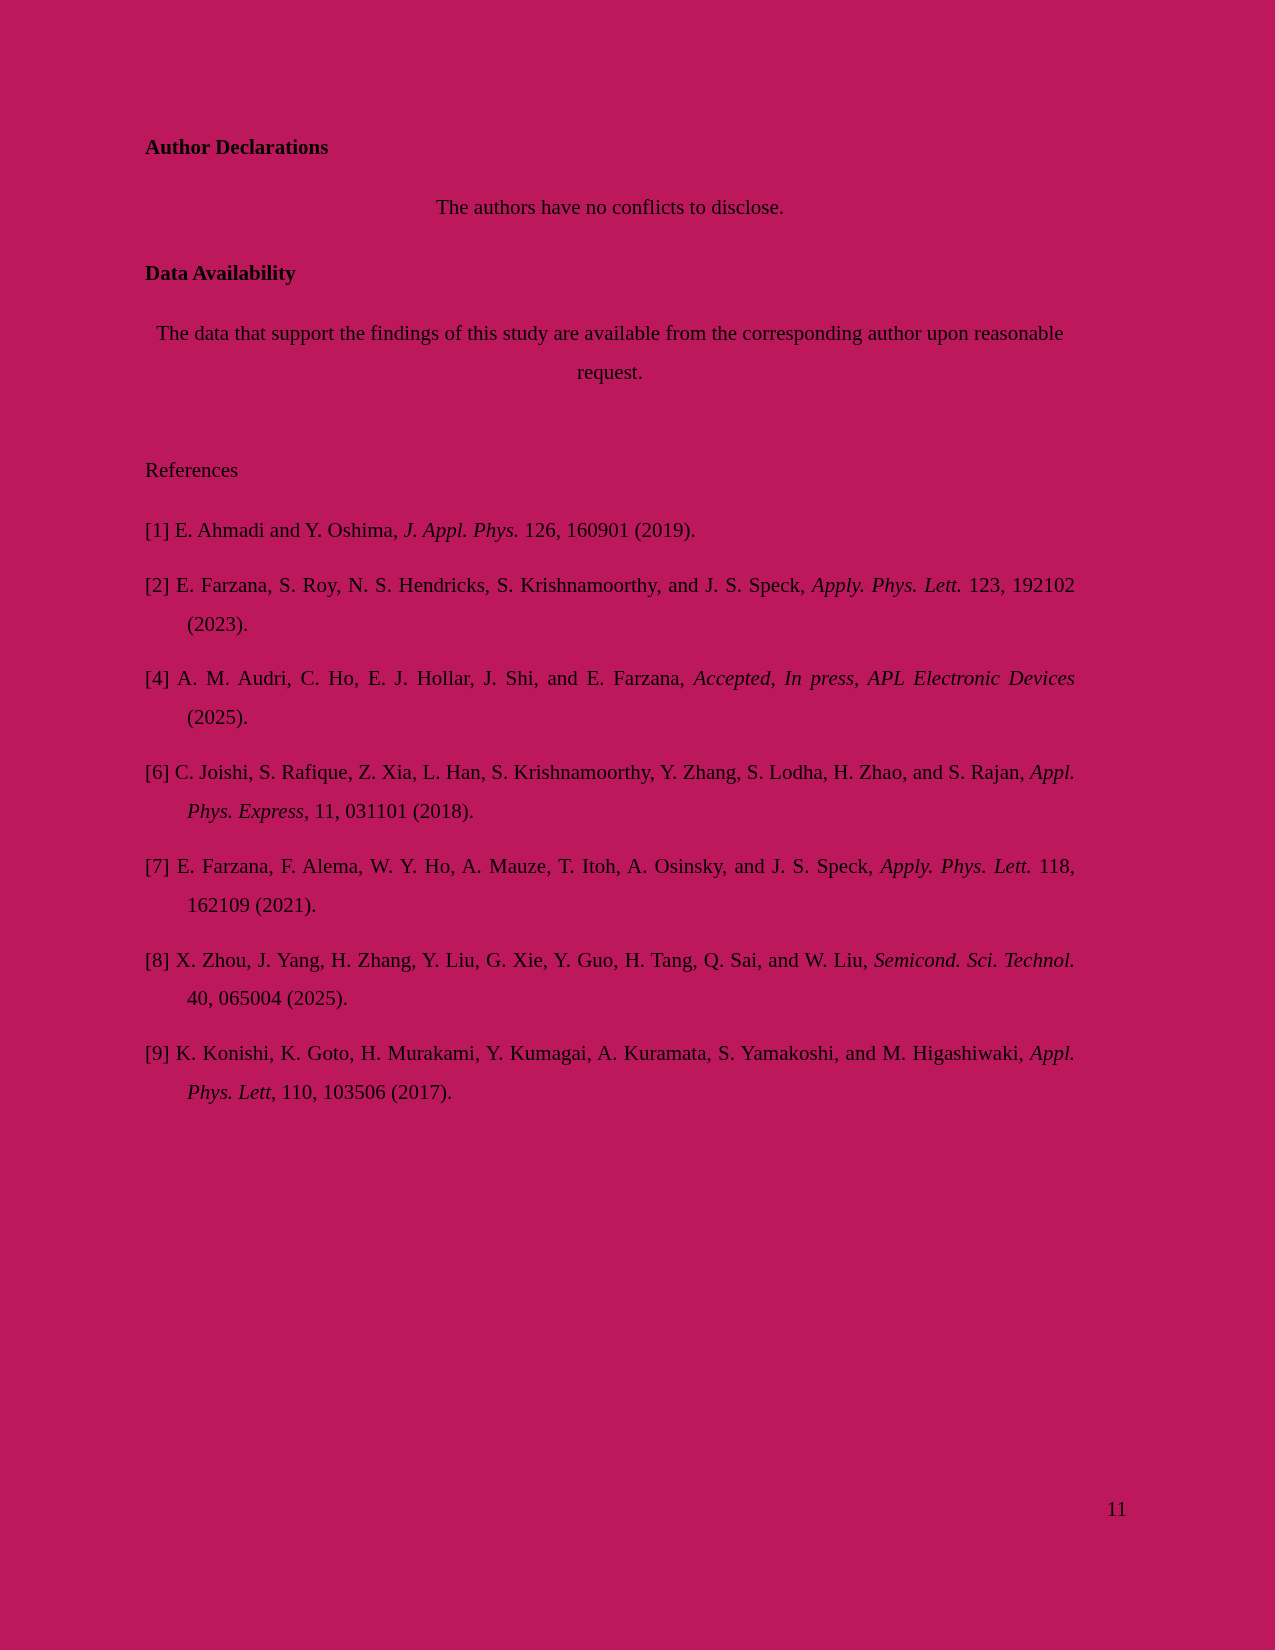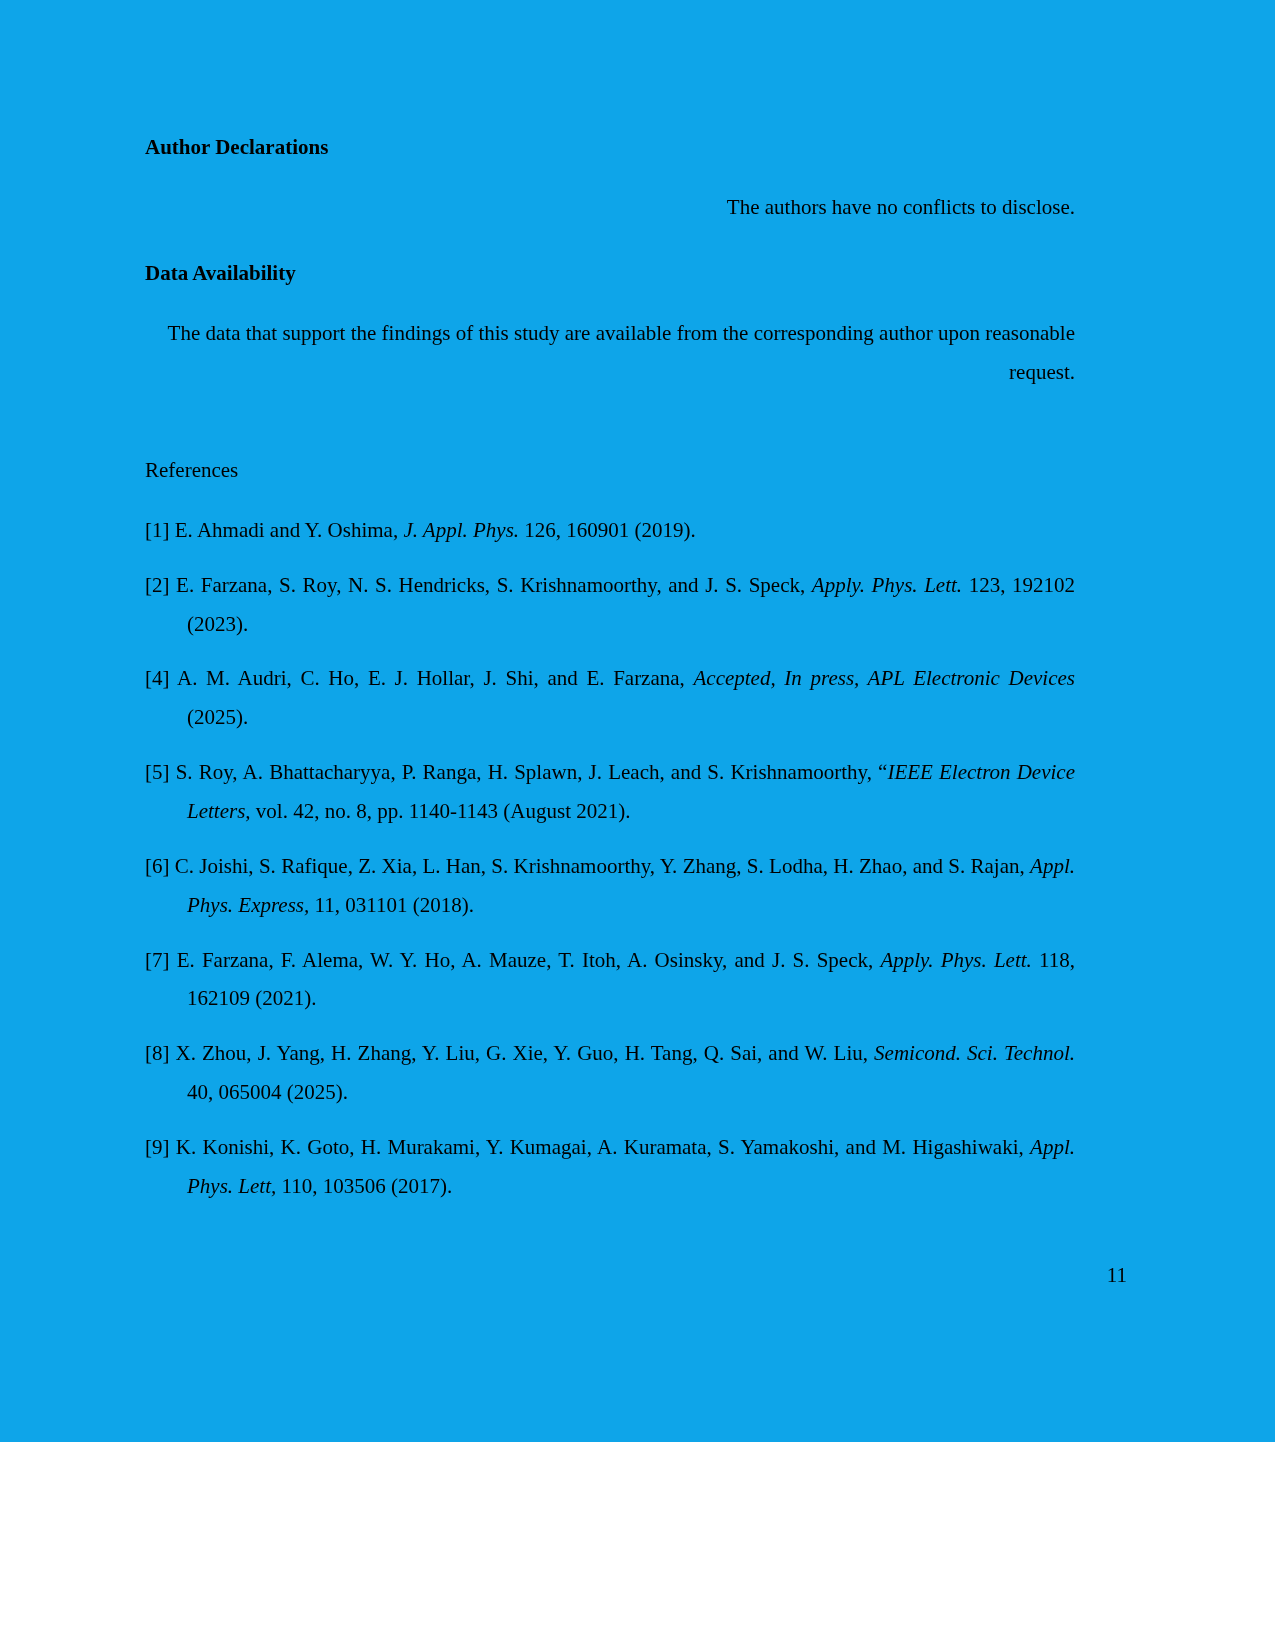--- a/index.html
+++ b/index.html
@@ -13,40 +13,40 @@
     font-family: "Liberation Serif", serif;
     color: #000000;
     position: relative;
     overflow: hidden;
   }
   .page {
     position: absolute;
     left: 0;
     top: 0;
     width: 1275px;
-    height: 1442px;
-    background: #0ea5e9;
+    height: 1650px;
+    background: #be185d;
   }
   .content {
     position: absolute;
     left: 145px;
     top: 135px;
     width: 930px;
   }
   .section-heading {
     font-weight: bold;
     font-size: 21px;
     line-height: 1.2;
     margin: 0 0 0 0;
   }
   .para {
     font-size: 21px;
     line-height: 1.85;
     margin: 0;
-    text-align: right;
+    text-align: center;
   }
   .gap-sm { height: 28px; }
   .gap-md { height: 34px; }
   .gap-lg { height: 66px; }
 
   .ref-heading {
     font-weight: normal;
     font-size: 21px;
     margin: 0;
   }
@@ -65,21 +65,21 @@
     margin: 0 0 16px 0;
   }
   .ref-item .num {
     display: inline;
   }
   i { }
 
   .page-number {
     position: absolute;
     right: 148px;
-    bottom: 154px;
+    bottom: 128px;
     font-size: 21px;
     margin-left: 44px;
   }
 </style>
 </head>
 <body>
 
 <div class="page">
   <div class="content">
 
@@ -96,21 +96,20 @@
     <div class="gap-lg"></div>
 
     <h2 class="ref-heading">References</h2>
 
     <div class="gap-sm"></div>
 
     <ul class="ref-list" id="ref-list">
         <li class="ref-item"><span class="num">[1] </span><span>E. Ahmadi and Y. Oshima, <i>J. Appl. Phys.</i> 126, 160901 (2019).</span></li>
         <li class="ref-item"><span class="num">[2] </span><span>E. Farzana, S. Roy, N. S. Hendricks, S. Krishnamoorthy, and J. S. Speck, <i>Apply. Phys. Lett.</i> 123, 192102 (2023).</span></li>
         <li class="ref-item"><span class="num">[4] </span><span>A. M. Audri, C. Ho, E. J. Hollar, J. Shi, and E. Farzana, <i>Accepted, In press, APL Electronic Devices</i> (2025).</span></li>
-        <li class="ref-item"><span class="num">[5] </span><span>S. Roy, A. Bhattacharyya, P. Ranga, H. Splawn, J. Leach, and S. Krishnamoorthy, “<i>IEEE Electron Device Letters,</i> vol. 42, no. 8, pp. 1140-1143 (August 2021).</span></li>
         <li class="ref-item"><span class="num">[6] </span><span>C. Joishi, S. Rafique, Z. Xia, L. Han, S. Krishnamoorthy, Y. Zhang, S. Lodha, H. Zhao, and S. Rajan, <i>Appl. Phys. Express,</i> 11, 031101 (2018).</span></li>
         <li class="ref-item"><span class="num">[7] </span><span>E. Farzana, F. Alema, W. Y. Ho, A. Mauze, T. Itoh, A. Osinsky, and J. S. Speck, <i>Apply. Phys. Lett.</i> 118, 162109 (2021).</span></li>
         <li class="ref-item"><span class="num">[8] </span><span>X. Zhou, J. Yang, H. Zhang, Y. Liu, G. Xie, Y. Guo, H. Tang, Q. Sai, and W. Liu, <i>Semicond. Sci. Technol.</i> 40, 065004 (2025).</span></li>
         <li class="ref-item"><span class="num">[9] </span><span>K. Konishi, K. Goto, H. Murakami, Y. Kumagai, A. Kuramata, S. Yamakoshi, and M. Higashiwaki, <i>Appl. Phys. Lett,</i> 110, 103506 (2017).</span></li>
       </ul>
 
   </div>
 
   <div class="page-number">11</div>
 </div>

